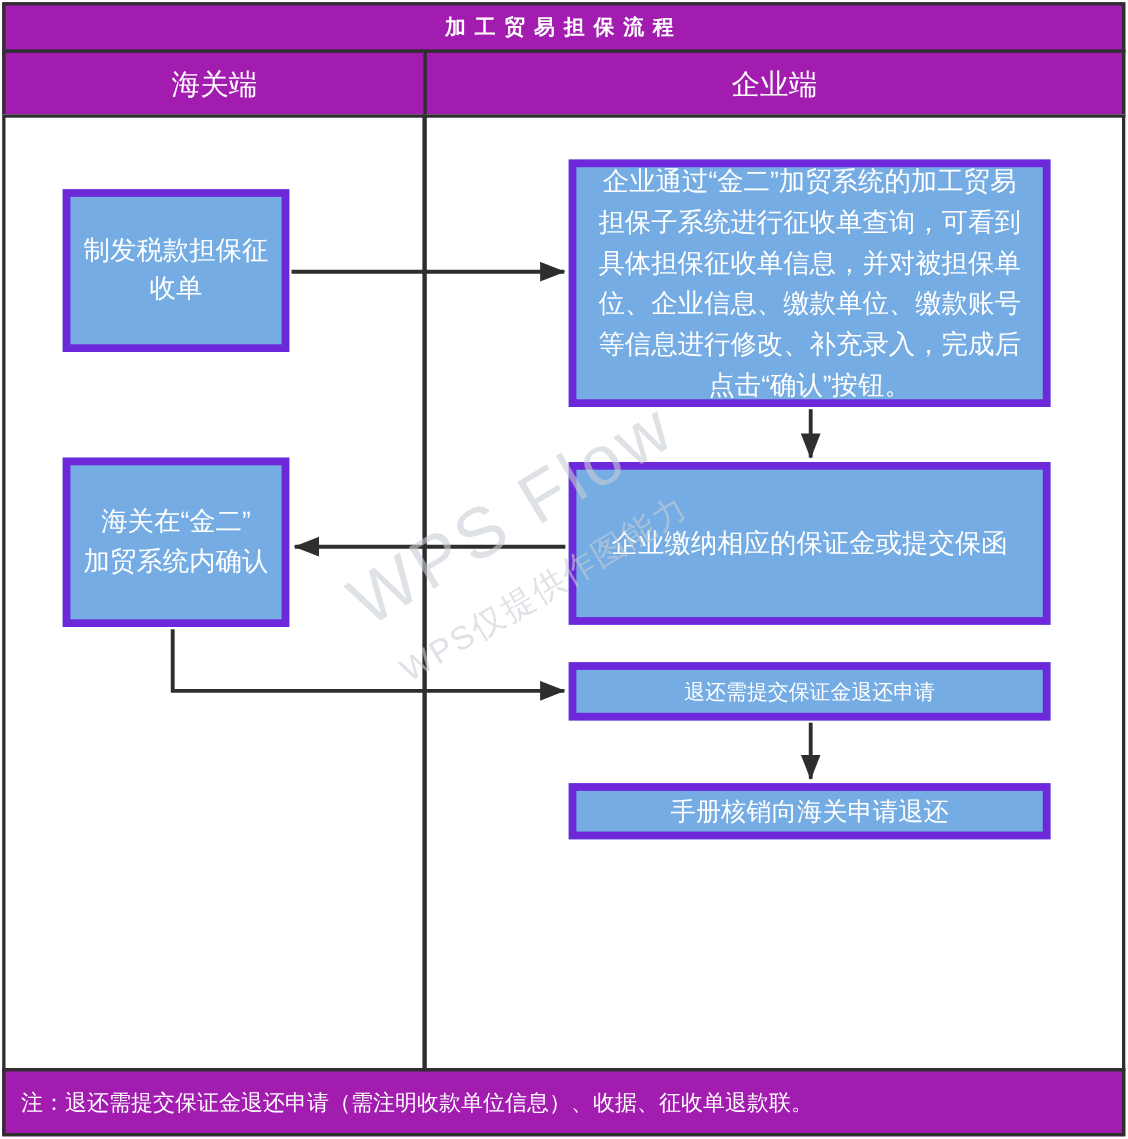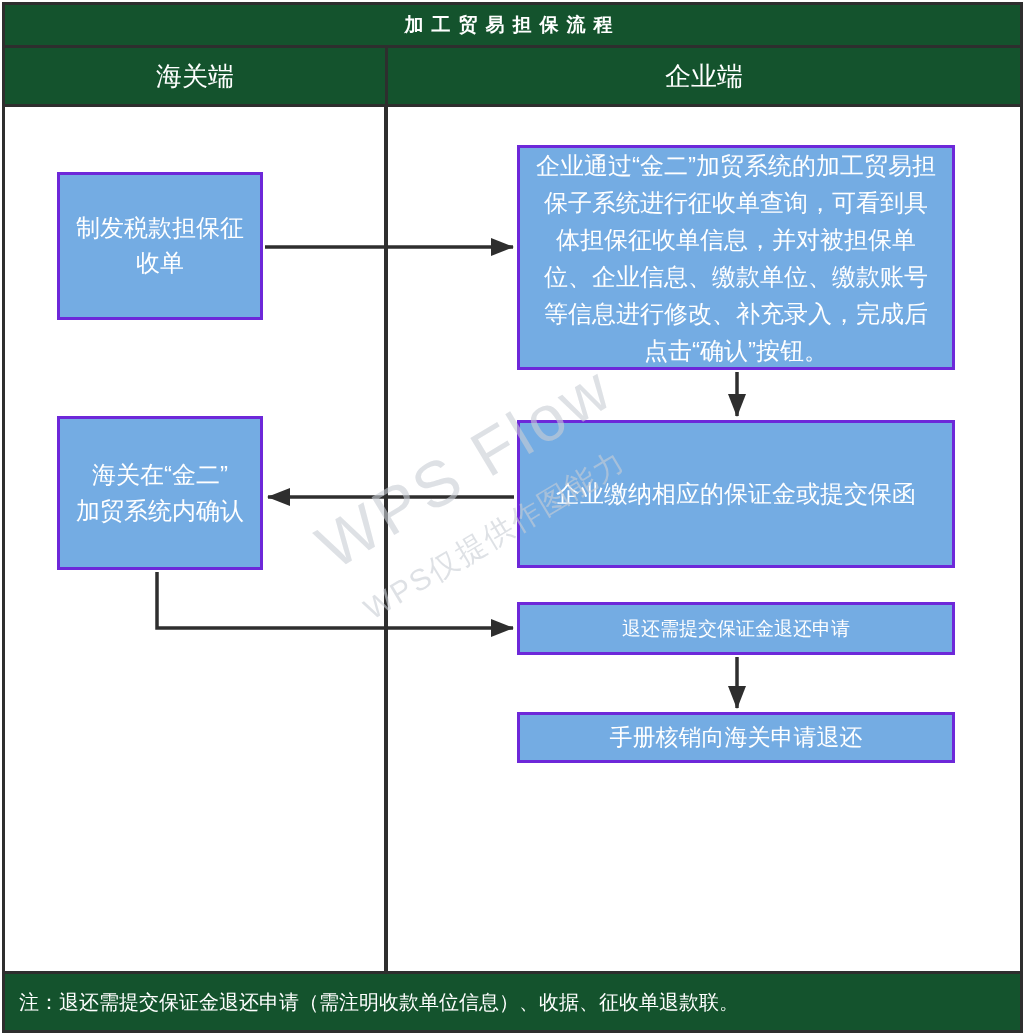--- a/index.html
+++ b/index.html
@@ -5,21 +5,21 @@
   html,body{margin:0;padding:0;background:#ffffff;}
   .page{
     position:relative;
     width:1025px;height:1035px;
     background:#ffffff;
     font-family:"Liberation Sans","DejaVu Sans",sans-serif;
     overflow:hidden;
   }
   .bar{
     position:absolute;
-    background:#14532d;
+    background:#a21caf;
     border:3px solid #2e2e2e;
     box-sizing:border-box;
     color:#ffffff;
     display:flex;align-items:center;justify-content:center;
   }
   .title-bar{left:2px;top:2px;width:1021px;height:46px;}
   .title-text{font-size:19px;font-weight:bold;letter-spacing:8px;}
   .hdr-l{left:2px;top:45px;width:386px;height:62px;font-size:26px;}
   .hdr-r{left:385px;top:45px;width:638px;height:62px;font-size:26px;}
   .content{
@@ -27,21 +27,21 @@
     background:#ffffff;border:3px solid #2e2e2e;box-sizing:border-box;
   }
   .col-divider{
     position:absolute;left:384px;top:104px;width:4px;height:870px;
     background:#2e2e2e;z-index:2;
   }
   .note-bar{left:2px;top:971px;width:1021px;height:62px;justify-content:flex-start;padding-left:14px;font-size:20px;}
   .node{
     position:absolute;
     background:#74ACE3;
-    border:3px solid #6d28d9;
+    border:7px solid #6d28d9;
     box-sizing:border-box;
     color:#ffffff;
     display:flex;align-items:center;justify-content:center;
     text-align:center;
     z-index:4;
   }
   .n-customs-issue{left:57px;top:172px;width:206px;height:148px;font-size:24px;line-height:1.45;white-space:pre-line;}
   .n-enterprise-query{left:517px;top:145px;width:438px;height:225px;font-size:24px;line-height:37px;padding:0 14px;}
   .n-customs-confirm{left:57px;top:416px;width:206px;height:154px;font-size:24px;line-height:1.5;white-space:pre-line;text-align:center;}
   .n-enterprise-pay{left:517px;top:420px;width:438px;height:148px;font-size:24px;}

